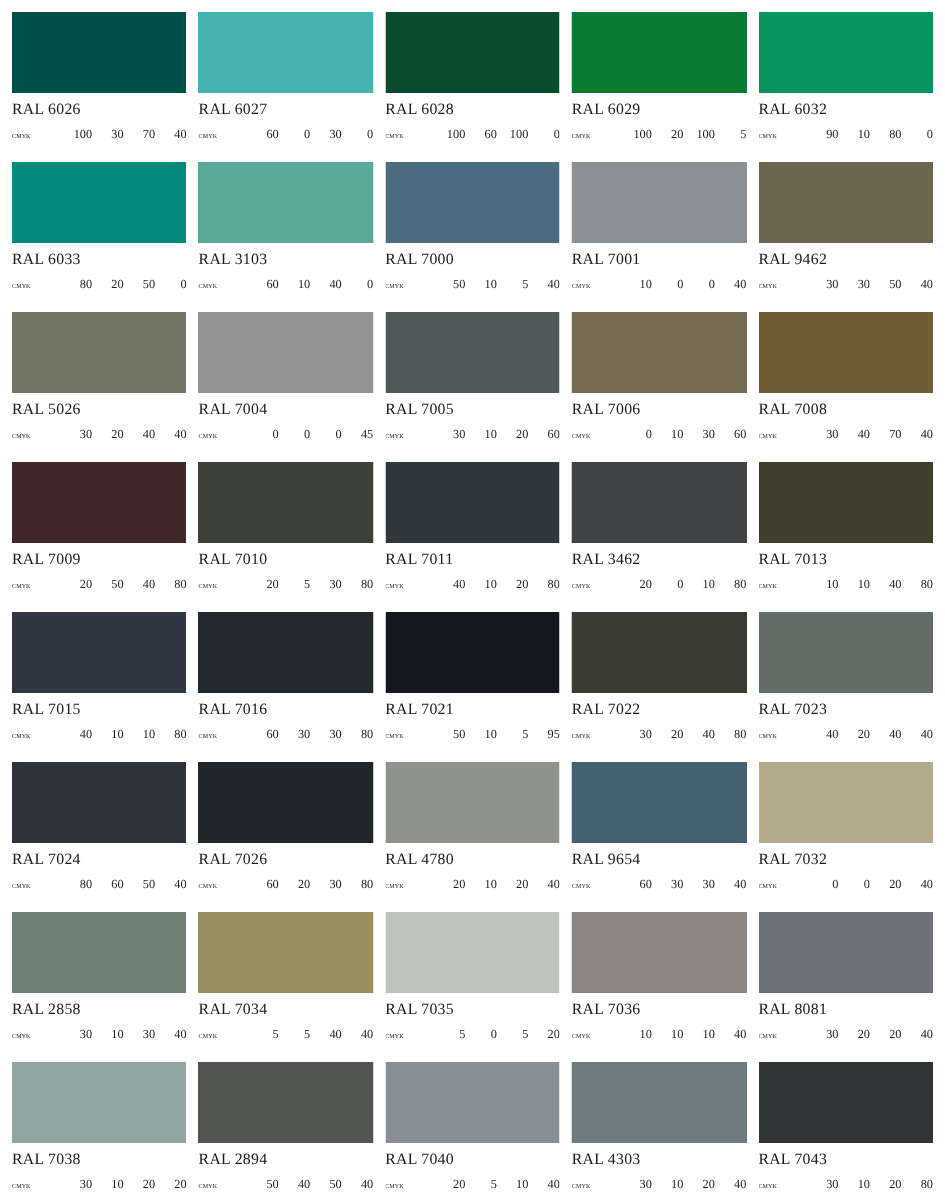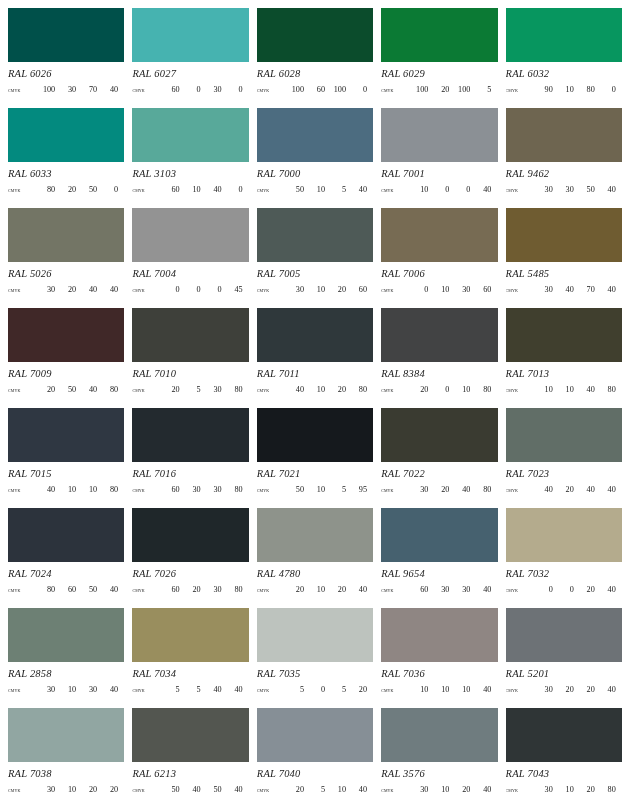--- a/index.html
+++ b/index.html
@@ -46,21 +46,20 @@
     padding-top: 5px;
     box-sizing: border-box;
   }
 
   .ral-name {
     font-size: 10.5px;
     letter-spacing: 0.2px;
     line-height: 13px;
     white-space: nowrap;
     color: #1b1b1b;
-    font-style: italic;
   }
 
   .cmyk-row {
     display: flex;
     align-items: baseline;
     margin-top: 4px;
     line-height: 11px;
     white-space: nowrap;
   }
 
@@ -69,21 +68,21 @@
     letter-spacing: 0.1px;
     color: #2a2a2a;
     flex: 0 0 20px;
     font-variant: small-caps;
     text-transform: lowercase;
   }
 
   .cmyk-vals {
     display: flex;
     flex: 1 1 auto;
-    justify-content: center;
+    justify-content: flex-end;
   }
 
   .cmyk-v {
     font-size: 8.2px;
     color: #1b1b1b;
     text-align: right;
     width: 21px;
     flex: 0 0 21px;
   }
 </style>
@@ -297,21 +296,21 @@
             <span class="cmyk-v">10</span>
             <span class="cmyk-v">30</span>
             <span class="cmyk-v">60</span>
           </span>
         </div>
       </div>
     </div>
     <div class="swatch-cell">
       <div class="chip" style="background-color: rgb(111, 92, 49);"></div>
       <div class="label-block">
-        <div class="ral-name">RAL 5485</div>
+        <div class="ral-name">RAL 7008</div>
         <div class="cmyk-row">
           <span class="cmyk-tag">cmyk</span>
           <span class="cmyk-vals">
             <span class="cmyk-v">30</span>
             <span class="cmyk-v">40</span>
             <span class="cmyk-v">70</span>
             <span class="cmyk-v">40</span>
           </span>
         </div>
       </div>
@@ -357,21 +356,21 @@
             <span class="cmyk-v">10</span>
             <span class="cmyk-v">20</span>
             <span class="cmyk-v">80</span>
           </span>
         </div>
       </div>
     </div>
     <div class="swatch-cell">
       <div class="chip" style="background-color: rgb(66, 67, 68);"></div>
       <div class="label-block">
-        <div class="ral-name">RAL 8384</div>
+        <div class="ral-name">RAL 3462</div>
         <div class="cmyk-row">
           <span class="cmyk-tag">cmyk</span>
           <span class="cmyk-vals">
             <span class="cmyk-v">20</span>
             <span class="cmyk-v">0</span>
             <span class="cmyk-v">10</span>
             <span class="cmyk-v">80</span>
           </span>
         </div>
       </div>
@@ -597,21 +596,21 @@
             <span class="cmyk-v">10</span>
             <span class="cmyk-v">10</span>
             <span class="cmyk-v">40</span>
           </span>
         </div>
       </div>
     </div>
     <div class="swatch-cell">
       <div class="chip" style="background-color: rgb(109, 114, 118);"></div>
       <div class="label-block">
-        <div class="ral-name">RAL 5201</div>
+        <div class="ral-name">RAL 8081</div>
         <div class="cmyk-row">
           <span class="cmyk-tag">cmyk</span>
           <span class="cmyk-vals">
             <span class="cmyk-v">30</span>
             <span class="cmyk-v">20</span>
             <span class="cmyk-v">20</span>
             <span class="cmyk-v">40</span>
           </span>
         </div>
       </div>
@@ -627,21 +626,21 @@
             <span class="cmyk-v">10</span>
             <span class="cmyk-v">20</span>
             <span class="cmyk-v">20</span>
           </span>
         </div>
       </div>
     </div>
     <div class="swatch-cell">
       <div class="chip" style="background-color: rgb(83, 86, 80);"></div>
       <div class="label-block">
-        <div class="ral-name">RAL 6213</div>
+        <div class="ral-name">RAL 2894</div>
         <div class="cmyk-row">
           <span class="cmyk-tag">cmyk</span>
           <span class="cmyk-vals">
             <span class="cmyk-v">50</span>
             <span class="cmyk-v">40</span>
             <span class="cmyk-v">50</span>
             <span class="cmyk-v">40</span>
           </span>
         </div>
       </div>
@@ -657,21 +656,21 @@
             <span class="cmyk-v">5</span>
             <span class="cmyk-v">10</span>
             <span class="cmyk-v">40</span>
           </span>
         </div>
       </div>
     </div>
     <div class="swatch-cell">
       <div class="chip" style="background-color: rgb(111, 124, 127);"></div>
       <div class="label-block">
-        <div class="ral-name">RAL 3576</div>
+        <div class="ral-name">RAL 4303</div>
         <div class="cmyk-row">
           <span class="cmyk-tag">cmyk</span>
           <span class="cmyk-vals">
             <span class="cmyk-v">30</span>
             <span class="cmyk-v">10</span>
             <span class="cmyk-v">20</span>
             <span class="cmyk-v">40</span>
           </span>
         </div>
       </div>

